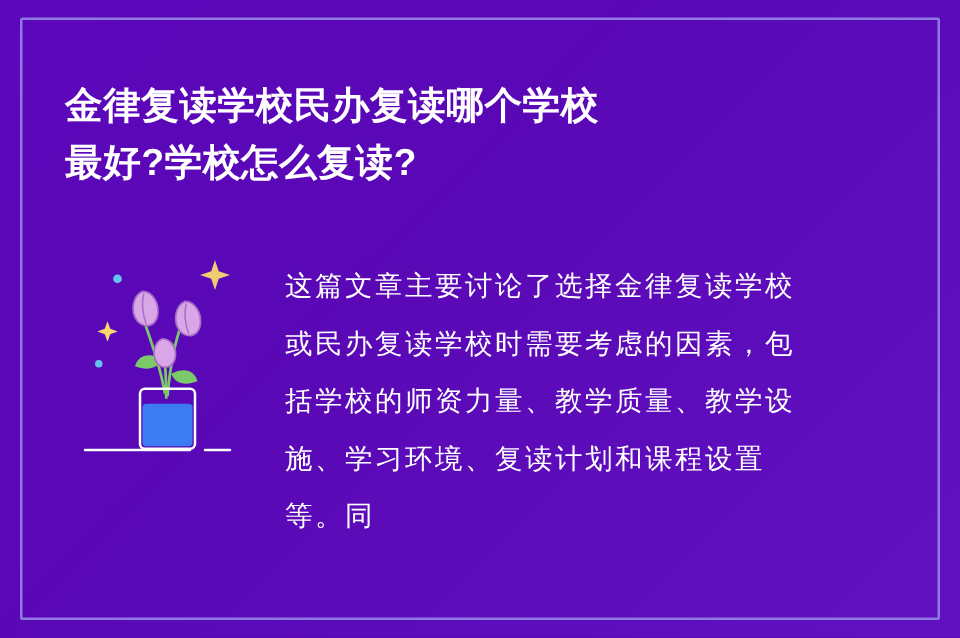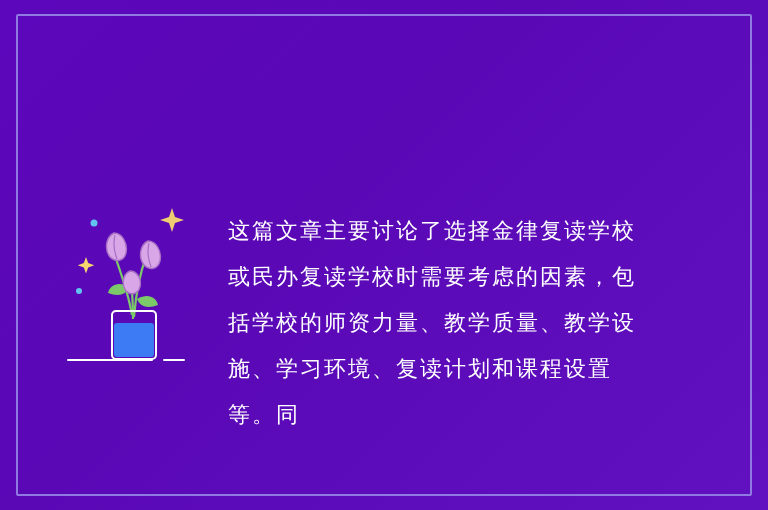--- a/index.html
+++ b/index.html
@@ -46,38 +46,40 @@
   }
   #body-text {
     position: absolute;
     left: 228px;
     top: 208px;
     width: 420px;
     color: #ffffff;
     font-size: 22px;
     line-height: 46px;
     letter-spacing: 2px;
-    font-family: Liberation Serif, serif;
+    font-family: Liberation Mono, monospace;
     white-space: pre-wrap;
   }
   #illustration {
     position: absolute;
     left: 60px;
     top: 195px;
     width: 150px;
     height: 180px;
   }
 </style>
 </head>
 <body>
 
 <div id="card">
 
   <div id="border-frame"></div>
 
+  <div id="title">金律复读学校民办复读哪个学校
+最好?学校怎么复读?</div>
 
   <div id="illustration">
     <svg width="150" height="180" viewBox="0 0 150 180" xmlns="http://www.w3.org/2000/svg">
 
       <g>
         <path d="M112 13 l3 9 9 3 -9 3 -3 9 -3 -9 -9 -3 9 -3 z" fill="#f5d76e" opacity="0.95"></path>
         <circle cx="34" cy="28" r="3.5" fill="#62c3f0"></circle>
         <path d="M26 62 l2.2 6 6 2.2 -6 2.2 -2.2 6 -2.2 -6 -6 -2.2 6 -2.2 z" fill="#f5d76e"></path>
         <circle cx="19" cy="96" r="3" fill="#62c3f0"></circle>
       </g>

